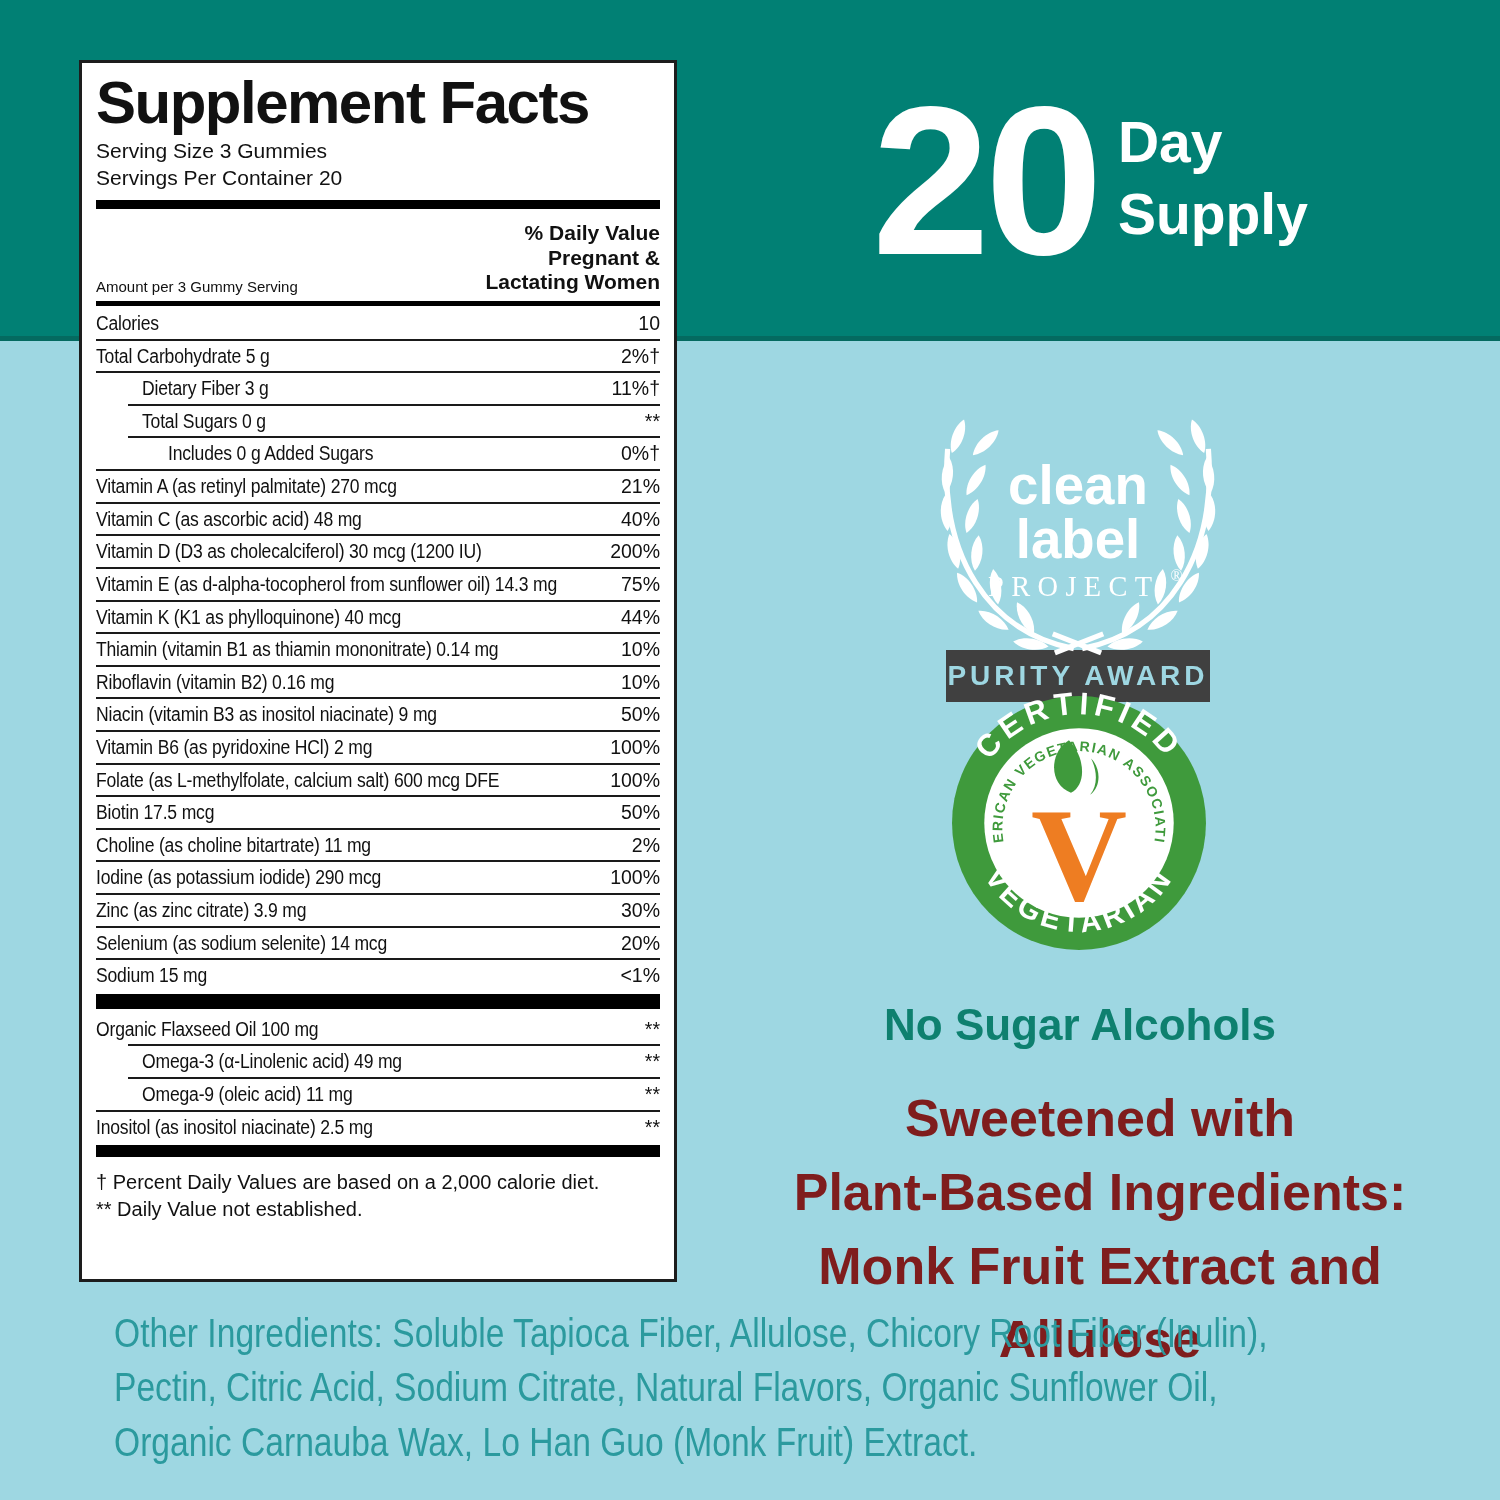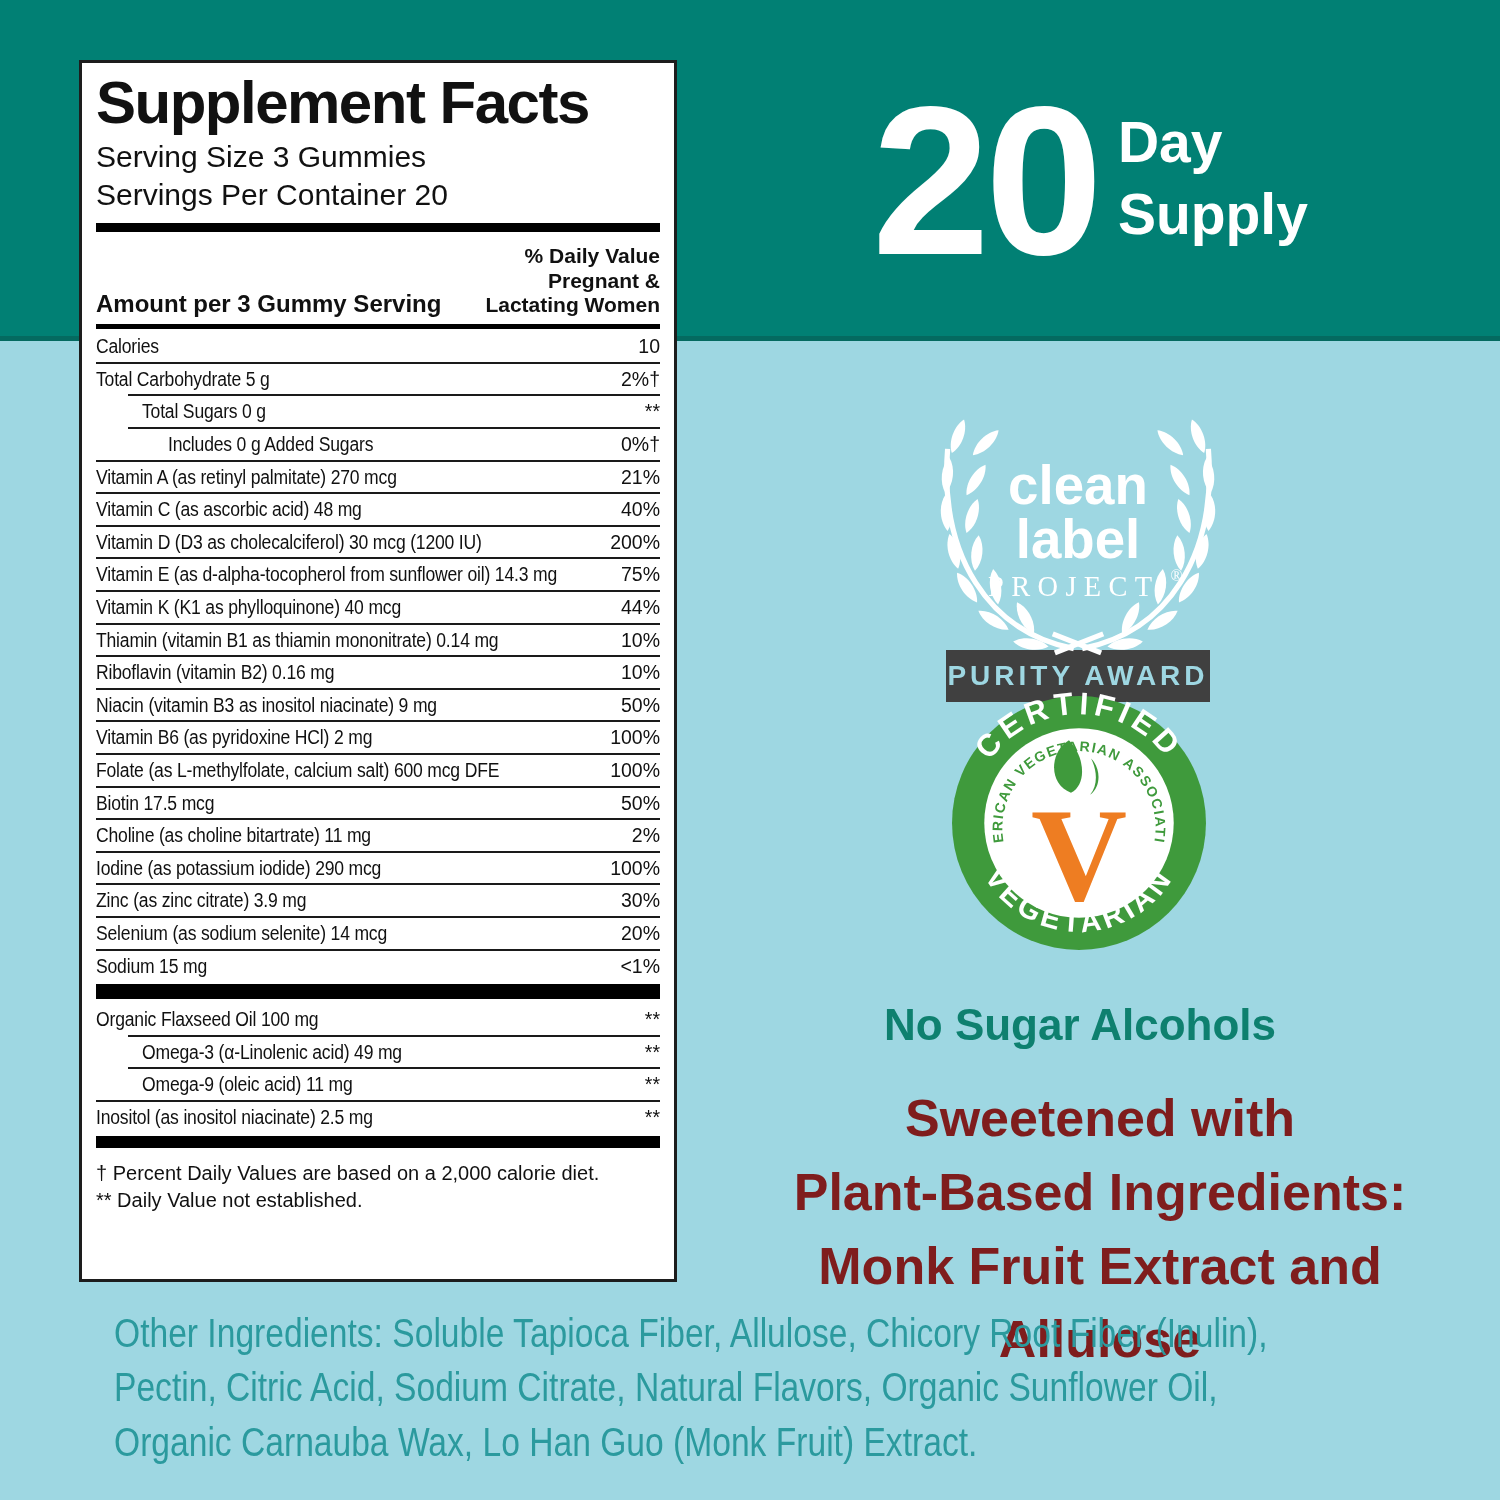--- a/index.html
+++ b/index.html
@@ -4,26 +4,26 @@
 <style>
   html,body{margin:0;padding:0;}
   .page{position:relative;width:1500px;height:1500px;background:#9ed7e2;overflow:hidden;
         font-family:"Liberation Sans",sans-serif;}
   .band{position:absolute;left:0;top:0;width:1500px;height:336px;background:#018074;
         border-bottom:5px solid #046a60;}
   
   .label{position:absolute;left:79px;top:60px;width:598px;height:1222px;background:#fff;
          border:3px solid #1d1d1d;box-sizing:border-box;padding:0 14px;color:#111;z-index:2;}
   .sf-title{font-size:60px;font-weight:700;letter-spacing:-1.5px;margin:8px 0 4px;line-height:1.05;white-space:nowrap;}
-  .serv{font-size:30px;line-height:1.28;}
+  .serv{font-size:21px;line-height:1.28;}
   .hbar{background:#000;}
   .hbar.h9{height:9px;margin-top:8px;}
   .hbar.h5{height:5px;}
   .colhead{display:flex;justify-content:space-between;align-items:flex-end;padding:12px 0 6px;}
-  .ch-left{font-weight:700;font-size:24px;white-space:nowrap;}
+  .ch-left{font-weight:400;font-size:15px;white-space:nowrap;}
   .ch-right{font-weight:700;font-size:21px;text-align:right;white-space:pre-line;line-height:1.18;}
   .row{display:flex;justify-content:space-between;align-items:flex-end;position:relative;padding:6px 0 4px;}
   .row::before{content:"";position:absolute;top:0;height:2px;background:#1a1a1a;}
   .row.sep-full::before{left:0;right:0;}
   .row.sep-indent::before{left:32px;right:0;}
   .row.sep-none::before{display:none;}
   .row .name{flex:1 1 auto;min-width:0;font-size:19.5px;letter-spacing:-0.2px;white-space:nowrap;
              transform:scaleX(0.9);transform-origin:0 100%;line-height:1.16;}
   .row.i1 .name{margin-left:46px;}
   .row.i2 .name{margin-left:72px;}
@@ -69,20 +69,24 @@
     </div>
     <div class="hbar h5"></div>
     <div id="rows">
         <div class="row sep-none">
           <span class="name">Calories</span>
           <span class="val">10</span>
         </div>
         <div class="row sep-full">
           <span class="name">Total Carbohydrate 5 g</span>
           <span class="val">2%†</span>
+        </div>
+        <div class="row sep-full i1">
+          <span class="name">Dietary Fiber 3 g</span>
+          <span class="val">11%†</span>
         </div>
         <div class="row sep-indent i1">
           <span class="name">Total Sugars 0 g</span>
           <span class="val">**</span>
         </div>
         <div class="row sep-indent i2">
           <span class="name">Includes 0 g Added Sugars</span>
           <span class="val">0%†</span>
         </div>
         <div class="row sep-full">

